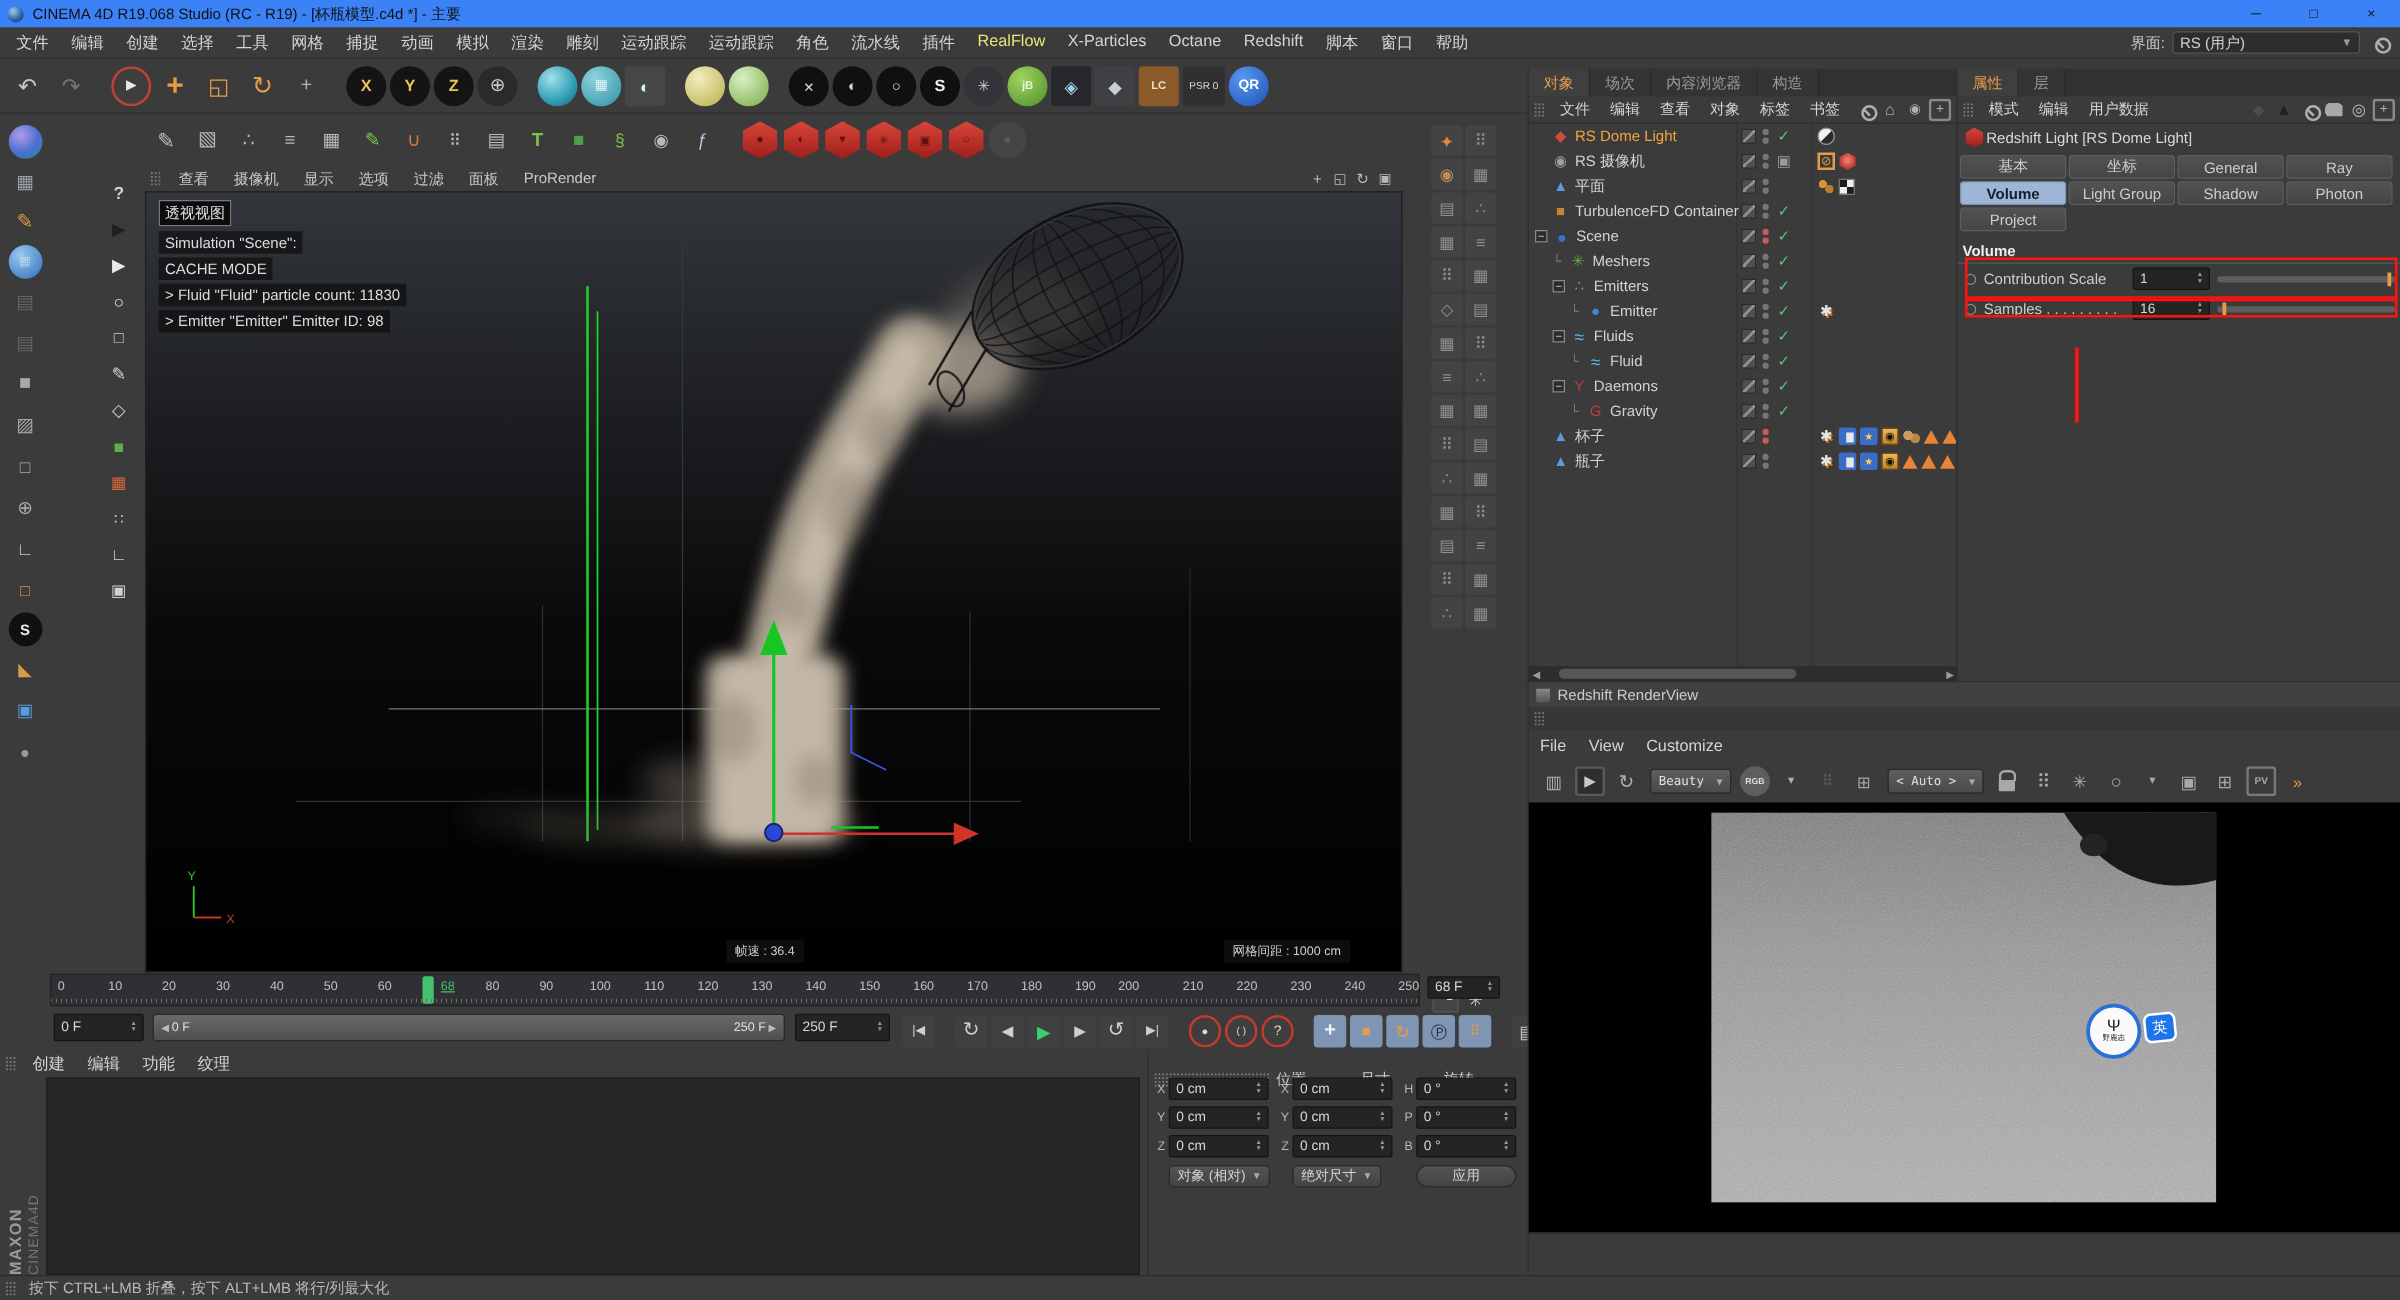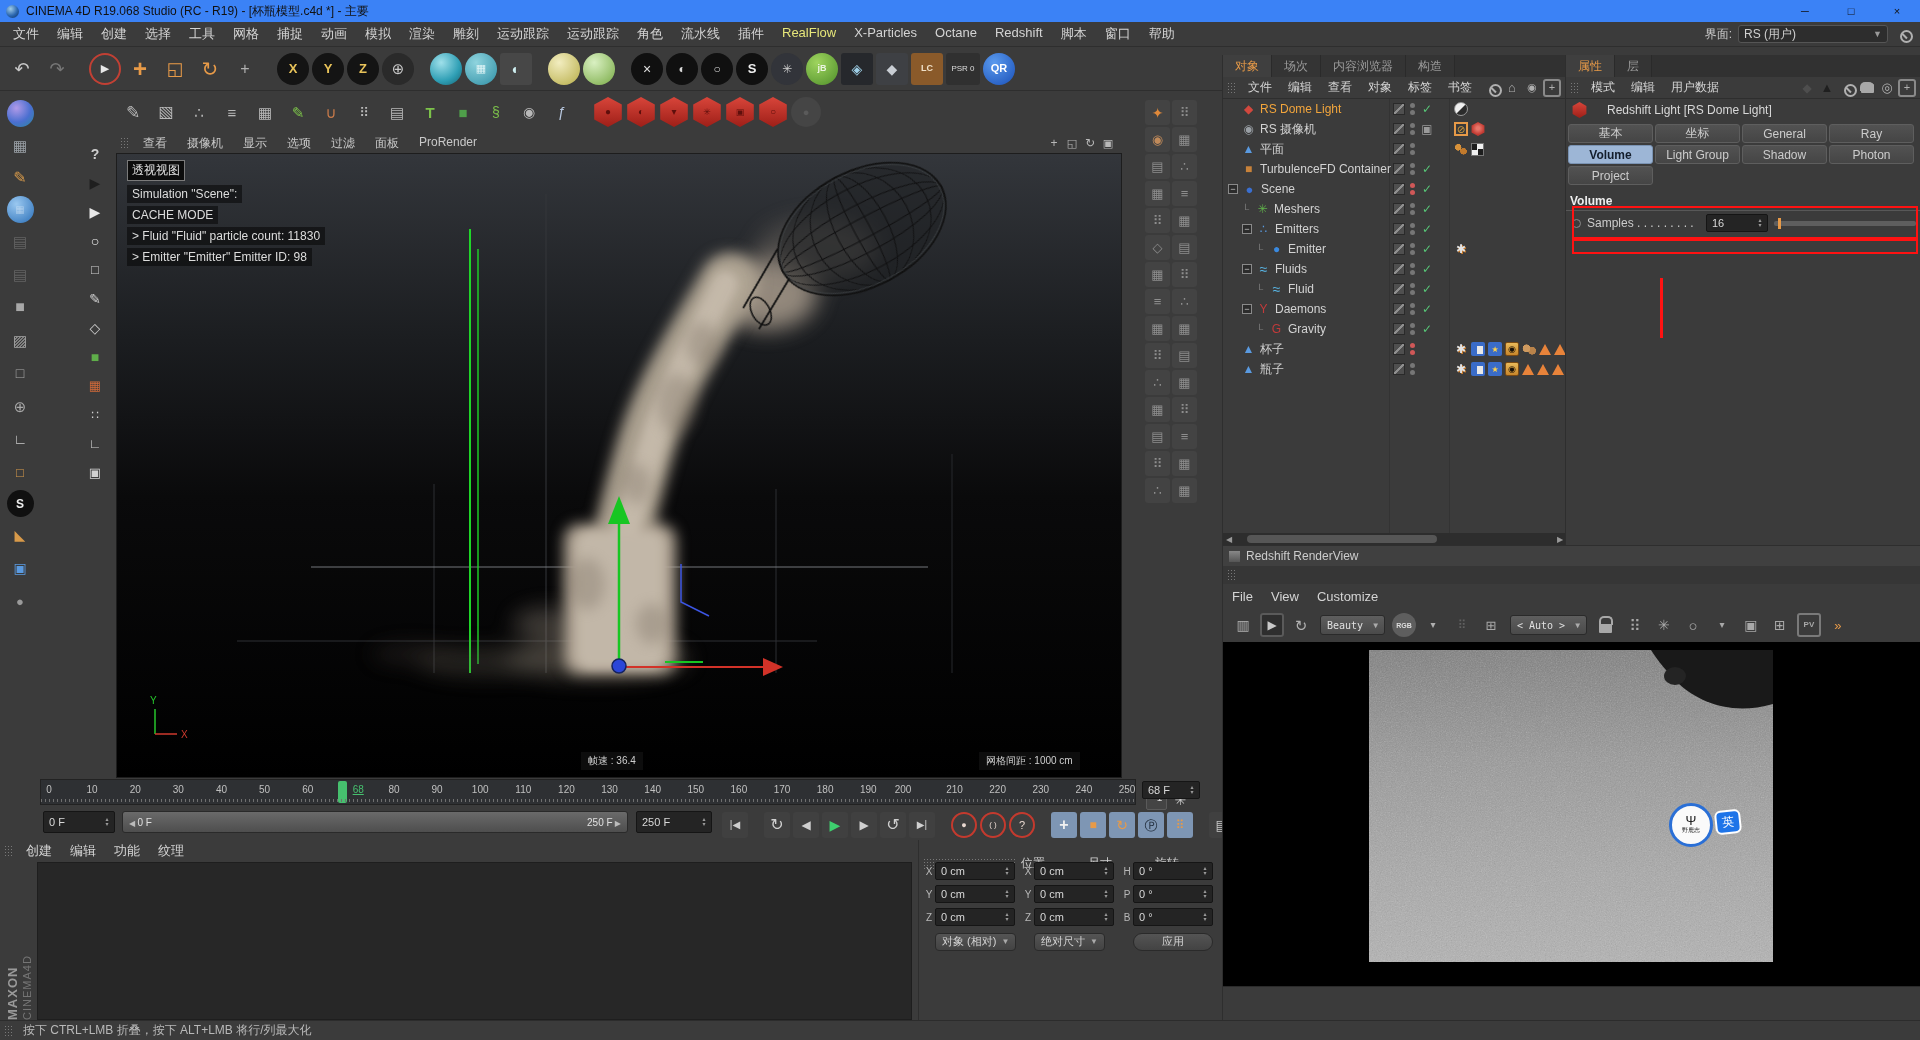--- a/index.html
+++ b/index.html
@@ -146,21 +146,21 @@
   .tag-cube-star{background:#3a6cc8;border-radius:2px;color:#ffd24a;font-size:8px;}
   .tag-eye{background:linear-gradient(#e8b95a,#c8862a);border:1px solid #7a4a14;border-radius:2px;color:#1a1208;font-size:9px;}
   .tag-balls{background:radial-gradient(circle at 32% 45%,#cf9a5f 30%,transparent 33%),
     radial-gradient(circle at 72% 62%,#b9834a 28%,transparent 31%);}
   .tag-tri{width:0;height:0;border-left:6px solid transparent;border-right:6px solid transparent;border-bottom:11px solid #e8833a;}
   #oscroll{position:absolute;left:0;bottom:0;width:343px;height:12px;background:#2d2d2d;display:flex;align-items:center;}
   #oscroll .thumb{width:190px;height:8px;background:#565656;border-radius:4px;margin-left:12px;}
   #oscroll .sbtn{width:12px;font-size:8px;color:#999;text-align:center;}
   
   #attrman{left:1565px;top:55px;width:355px;height:490px;border-left:1px solid #2e2e2e;}
-  #atitle{display:flex;align-items:center;height:22px;font-size:12px;color:#d8d8d8;padding-left:6px;gap:20px;}
+  #atitle{display:flex;align-items:center;height:22px;font-size:12px;color:#d8d8d8;padding-left:6px;gap:2px;}
   .rshex{width:15px;height:16px;clip-path:polygon(50% 0,96% 25%,96% 75%,50% 100%,4% 75%,4% 25%);
     background:linear-gradient(180deg,#d8453a,#9e1f18);flex:none;}
   #abtns{display:flex;flex-wrap:wrap;gap:2px;padding:3px 2px 2px 2px;}
   .abtn{width:85px;height:19px;display:inline-flex;align-items:center;justify-content:center;font-size:12px;color:#ccc;
     background:linear-gradient(180deg,#525252,#454545);border:1px solid #5e5e5e;border-radius:3px;}
   .abtn.act{background:#9db6d6;color:#141e2c;border-color:#7a93b3;font-weight:700;}
   #asect{display:flex;align-items:center;height:20px;margin-top:4px;padding-left:4px;font-size:12px;font-weight:700;color:#eee;
     border-bottom:1px solid #585858;}
   .prow{display:flex;align-items:center;height:24px;padding:0 4px 0 6px;gap:6px;}
   .pradio{width:9px;height:9px;border:1.5px solid #8a8a8a;border-radius:50%;flex:none;}
@@ -966,20 +966,31 @@
       <span class="abtn act">Volume</span>
       <span class="abtn">Light Group</span>
       <span class="abtn">Shadow</span>
       <span class="abtn">Photon</span>
       <span class="abtn">Project</span>
     </div>
   <div id="asect">Volume</div>
   <div id="aparams">
       <div class="prow">
         <span class="pradio"></span>
+        <span class="plabel">Contribution Scale</span>
+        <span class="vbox pbox">
+          <span>1</span>
+          <span class="spin"></span>
+        </span>
+        <span class="pslider">
+          <i class="ptick" style="left: calc(97% - 2px);"></i>
+        </span>
+      </div>
+      <div class="prow">
+        <span class="pradio"></span>
         <span class="plabel">Samples . . . . . . . . .</span>
         <span class="vbox pbox">
           <span>16</span>
           <span class="spin"></span>
         </span>
         <span class="pslider">
           <i class="ptick" style="left: calc(4% - 2px);"></i>
         </span>
       </div>
     </div>

